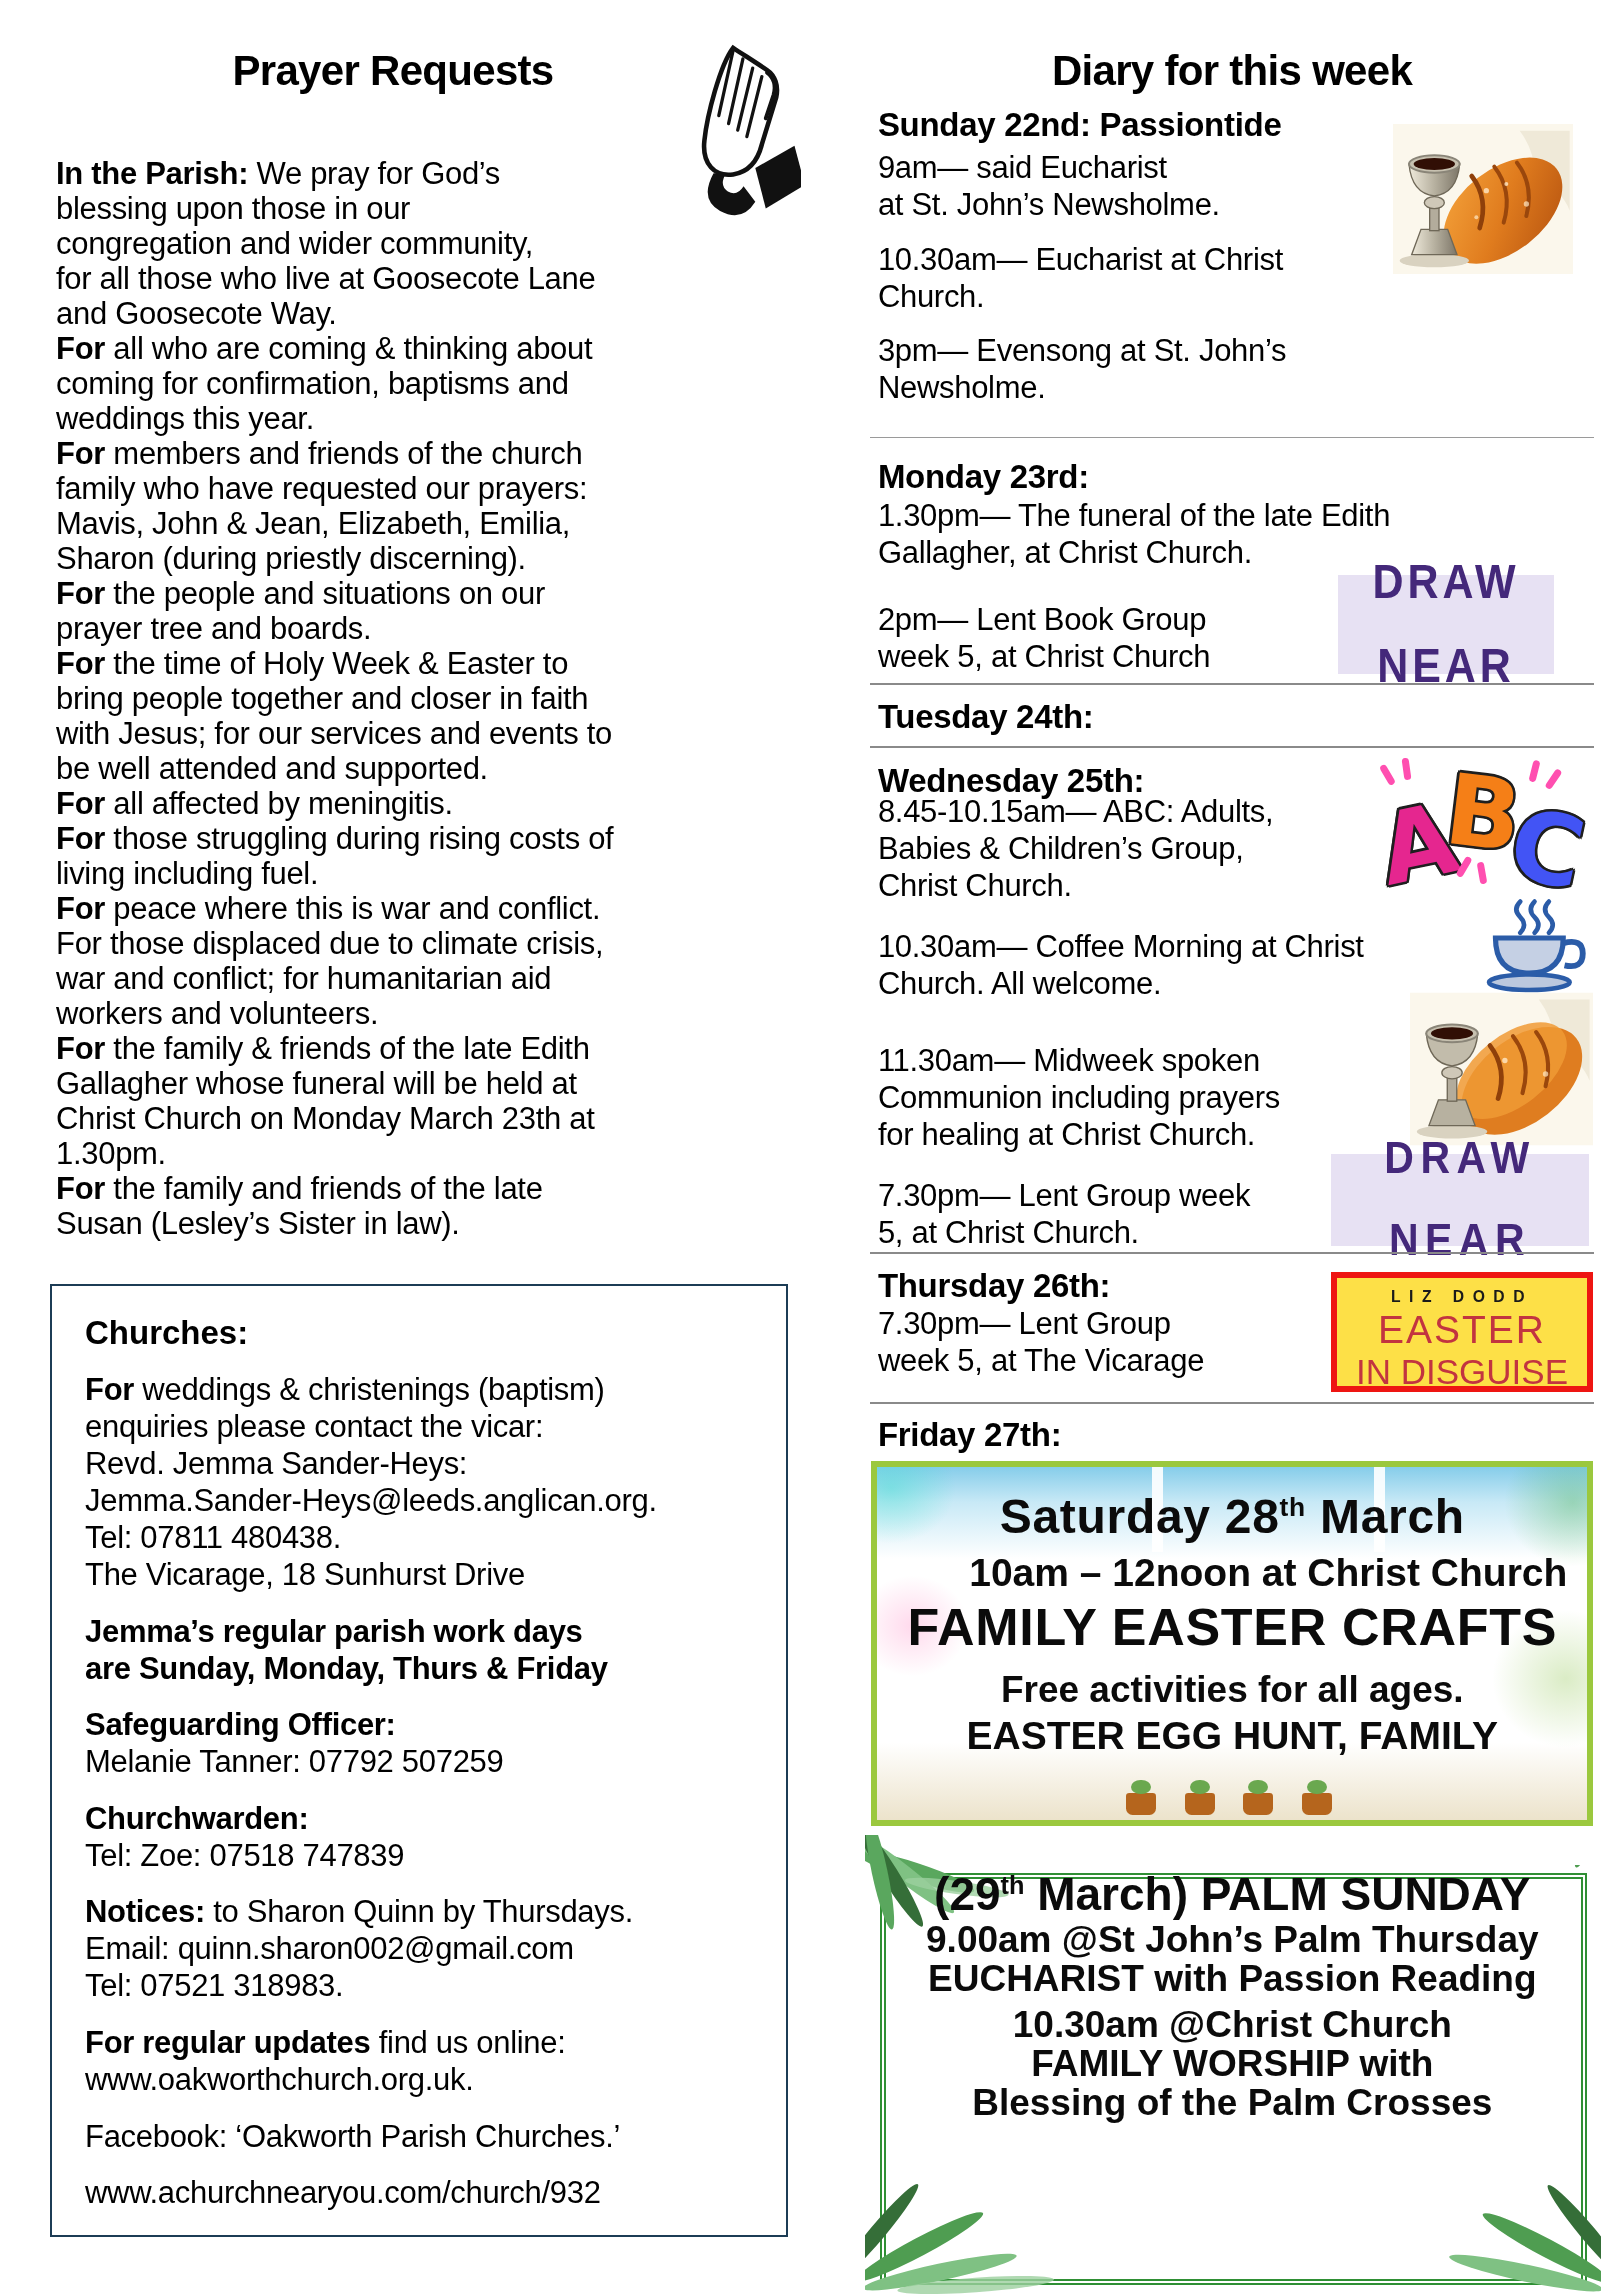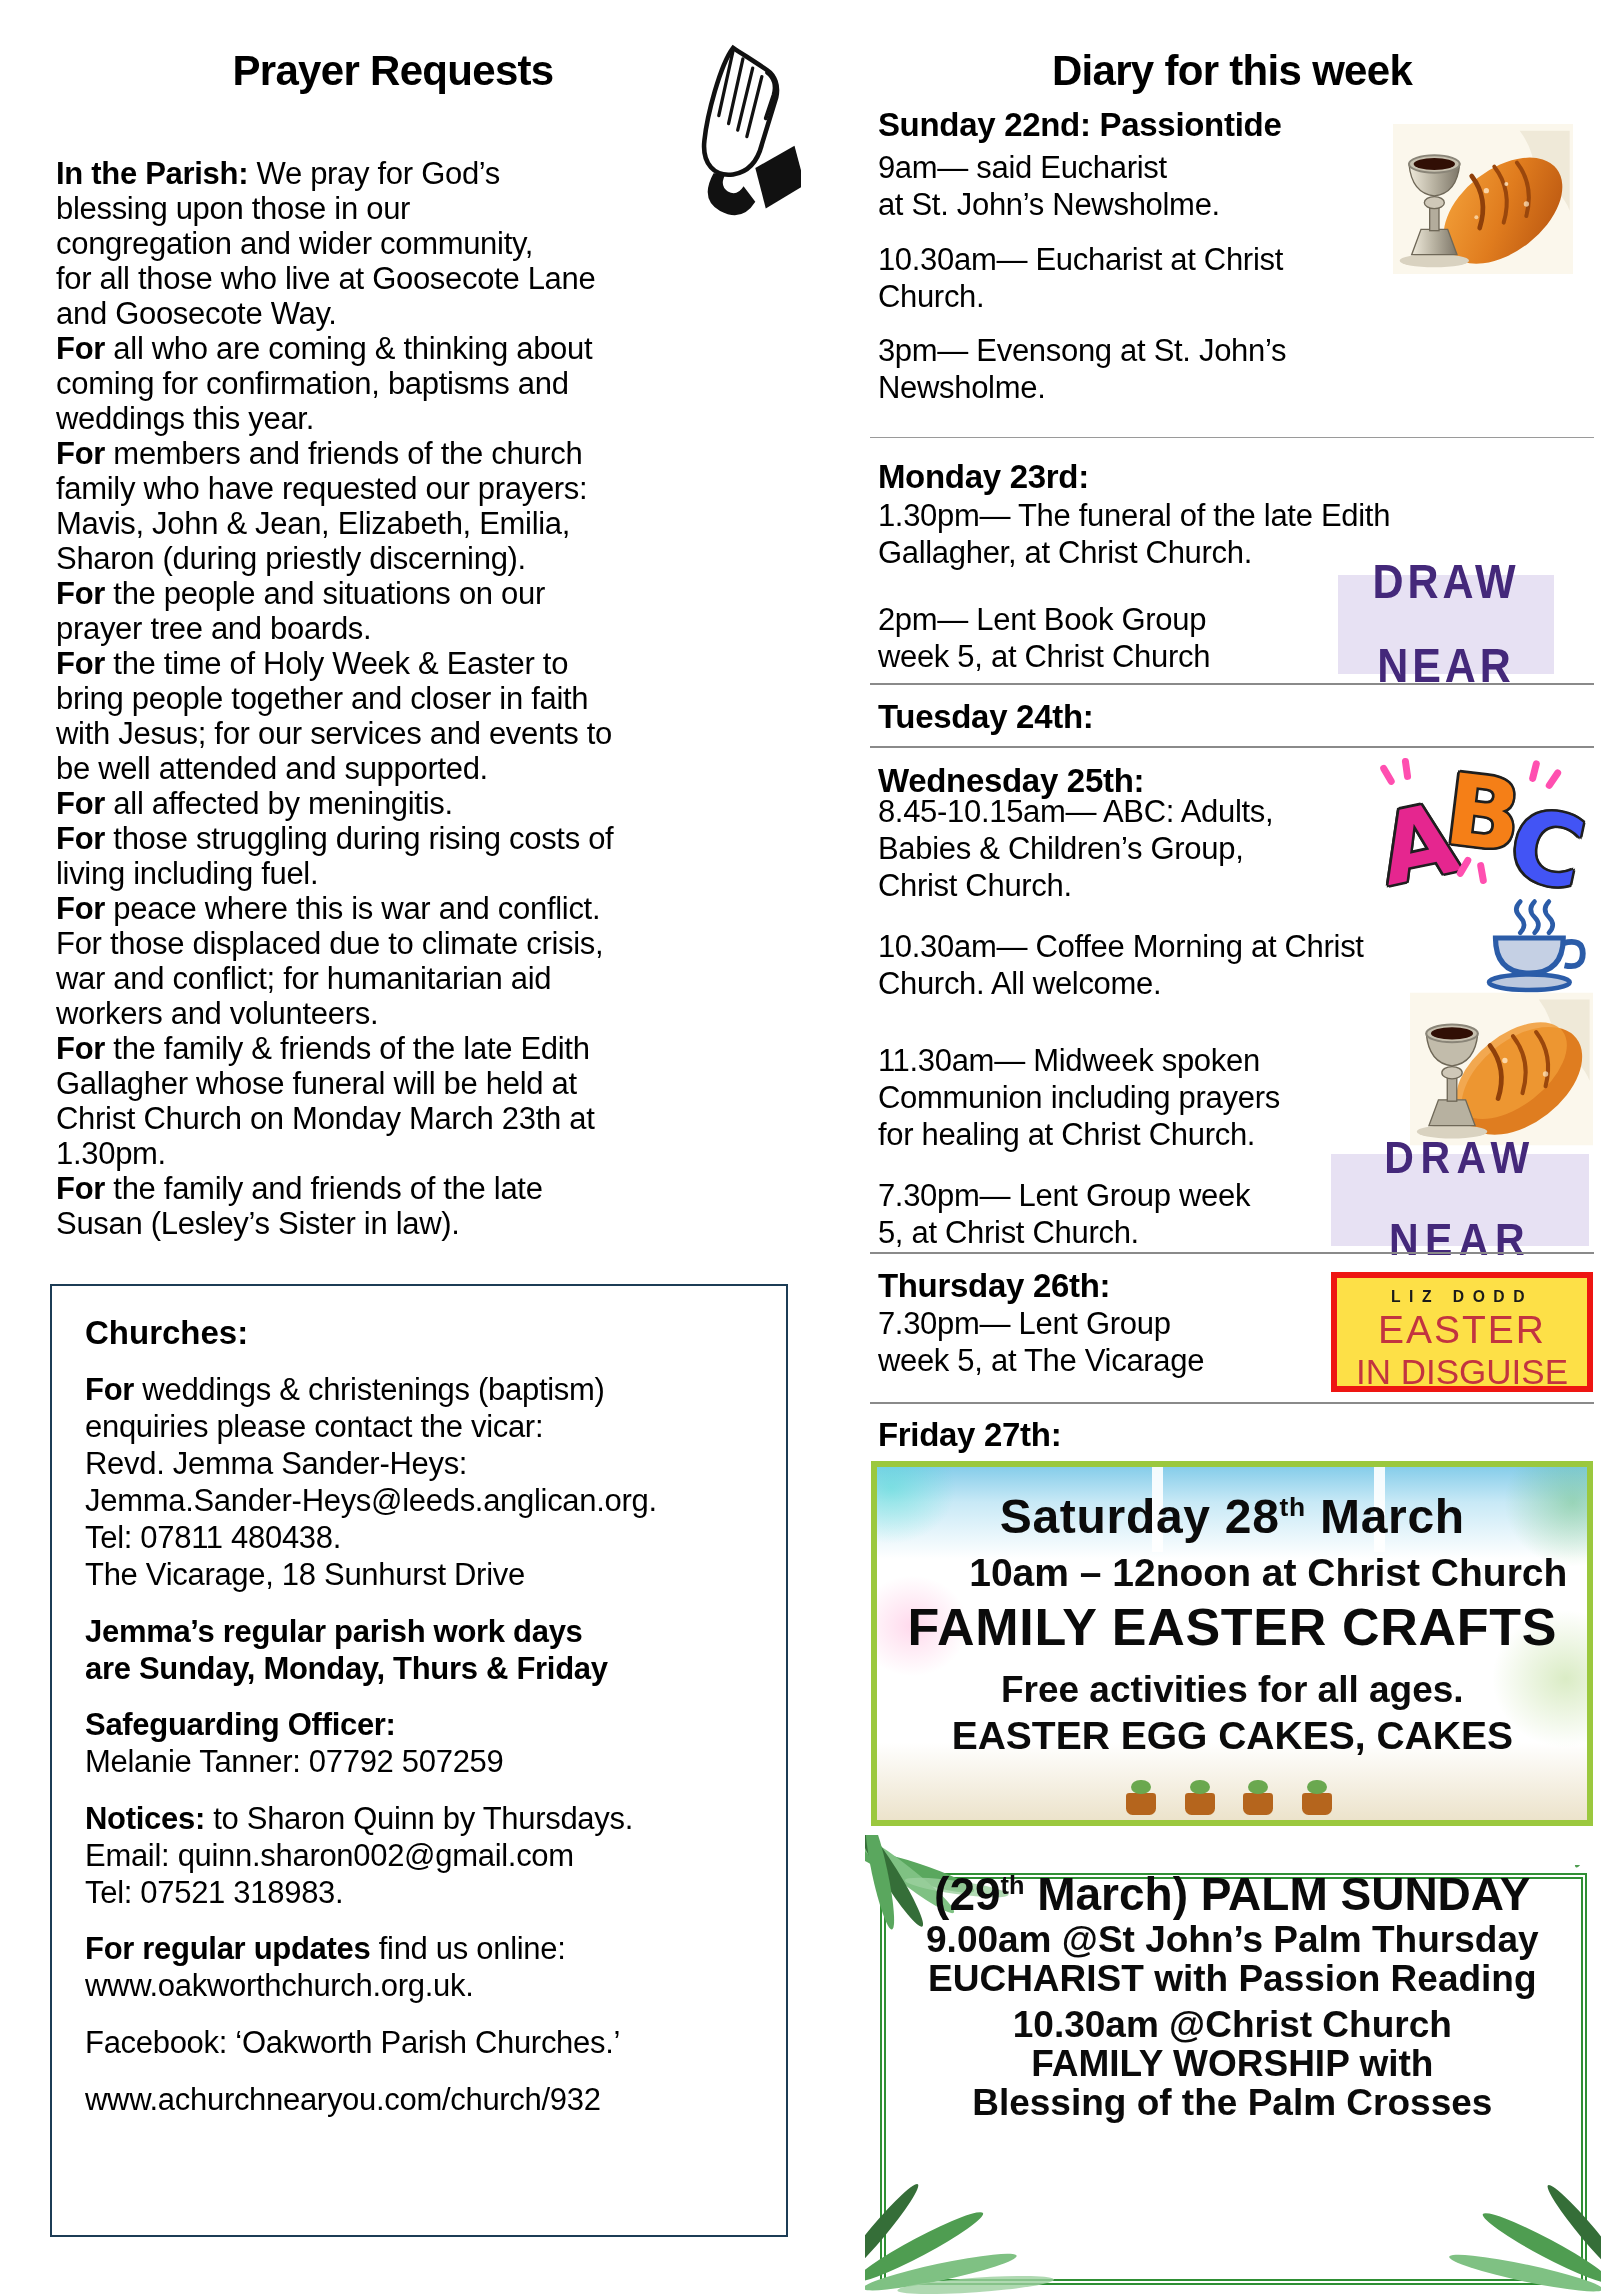--- a/index.html
+++ b/index.html
@@ -131,20 +131,22 @@
     <p><span class="b pre">For</span><span> weddings &amp; christenings (baptism)
 enquiries please contact the vicar:
 Revd. Jemma Sander-Heys:
 Jemma.Sander-Heys@leeds.anglican.org.
 Tel: 07811 480438.
 The Vicarage, 18 Sunhurst Drive</span></p>
     <p><span class="b pre">Jemma’s regular parish work days
 are Sunday, Monday, Thurs &amp; Friday</span><span></span></p>
     <p><span class="b pre">Safeguarding Officer:</span><span>
 Melanie Tanner: 07792 507259</span></p>
+    <p><span class="b pre">Churchwarden:</span><span>
+Tel: Zoe: 07518 747839</span></p>
     <p><span class="b pre">Notices:</span><span> to Sharon Quinn by Thursdays.
 Email: quinn.sharon002@gmail.com
 Tel: 07521 318983.</span></p>
     <p><span class="b pre">For regular updates</span><span> find us online:
 www.oakworthchurch.org.uk.</span></p>
     <p><span class="b pre"></span><span>Facebook: ‘Oakworth Parish Churches.’</span></p>
     <p><span class="b pre"></span><span>www.achurchnearyou.com/church/932</span></p>
   </div>
 
   <div class="rcol">
@@ -296,21 +298,21 @@
 
     <div class="abs day-h" style="left:7.9px;top:1416px;">Friday 27th:</div>
 
     <div class="abs sat-poster" style="left:1.3px;top:1461px;width:722px;height:365px;">
       <div class="post" style="left:275px;"></div>
       <div class="post" style="left:497px;"></div>
       <div class="abs hand sat-l1" style="left:0;top:22px;width:100%;"><span>Saturday 28</span><span class="sup">th</span><span> March</span></div>
       <div class="abs hand sat-l2" style="left:0;top:84px;width:100%;">10am – 12noon at Christ Church</div>
       <div class="abs hand sat-l3" style="left:0;top:130px;width:100%;">FAMILY EASTER CRAFTS</div>
       <div class="abs hand sat-l4" style="left:0;top:202px;width:100%;">Free activities for all ages.</div>
-      <div class="abs hand sat-l5" style="left:0;top:247px;width:100%;">EASTER EGG CAKES, CAKES</div>
+      <div class="abs hand sat-l5" style="left:0;top:247px;width:100%;">EASTER EGG HUNT, FAMILY</div>
       <div class="pot" style="left:249px;"></div>
       <div class="pot" style="left:308px;"></div>
       <div class="pot" style="left:366px;"></div>
       <div class="pot" style="left:425px;"></div>
     </div>
 
     <div class="abs palm-poster" style="left:1.3px;top:1839px;width:722px;height:452px;">
       <div class="palm-frame"></div>
 
       <svg class="frond" style="left:-6.5px;top:-3.9px;" width="216" height="170" viewBox="0 0 330 260">

